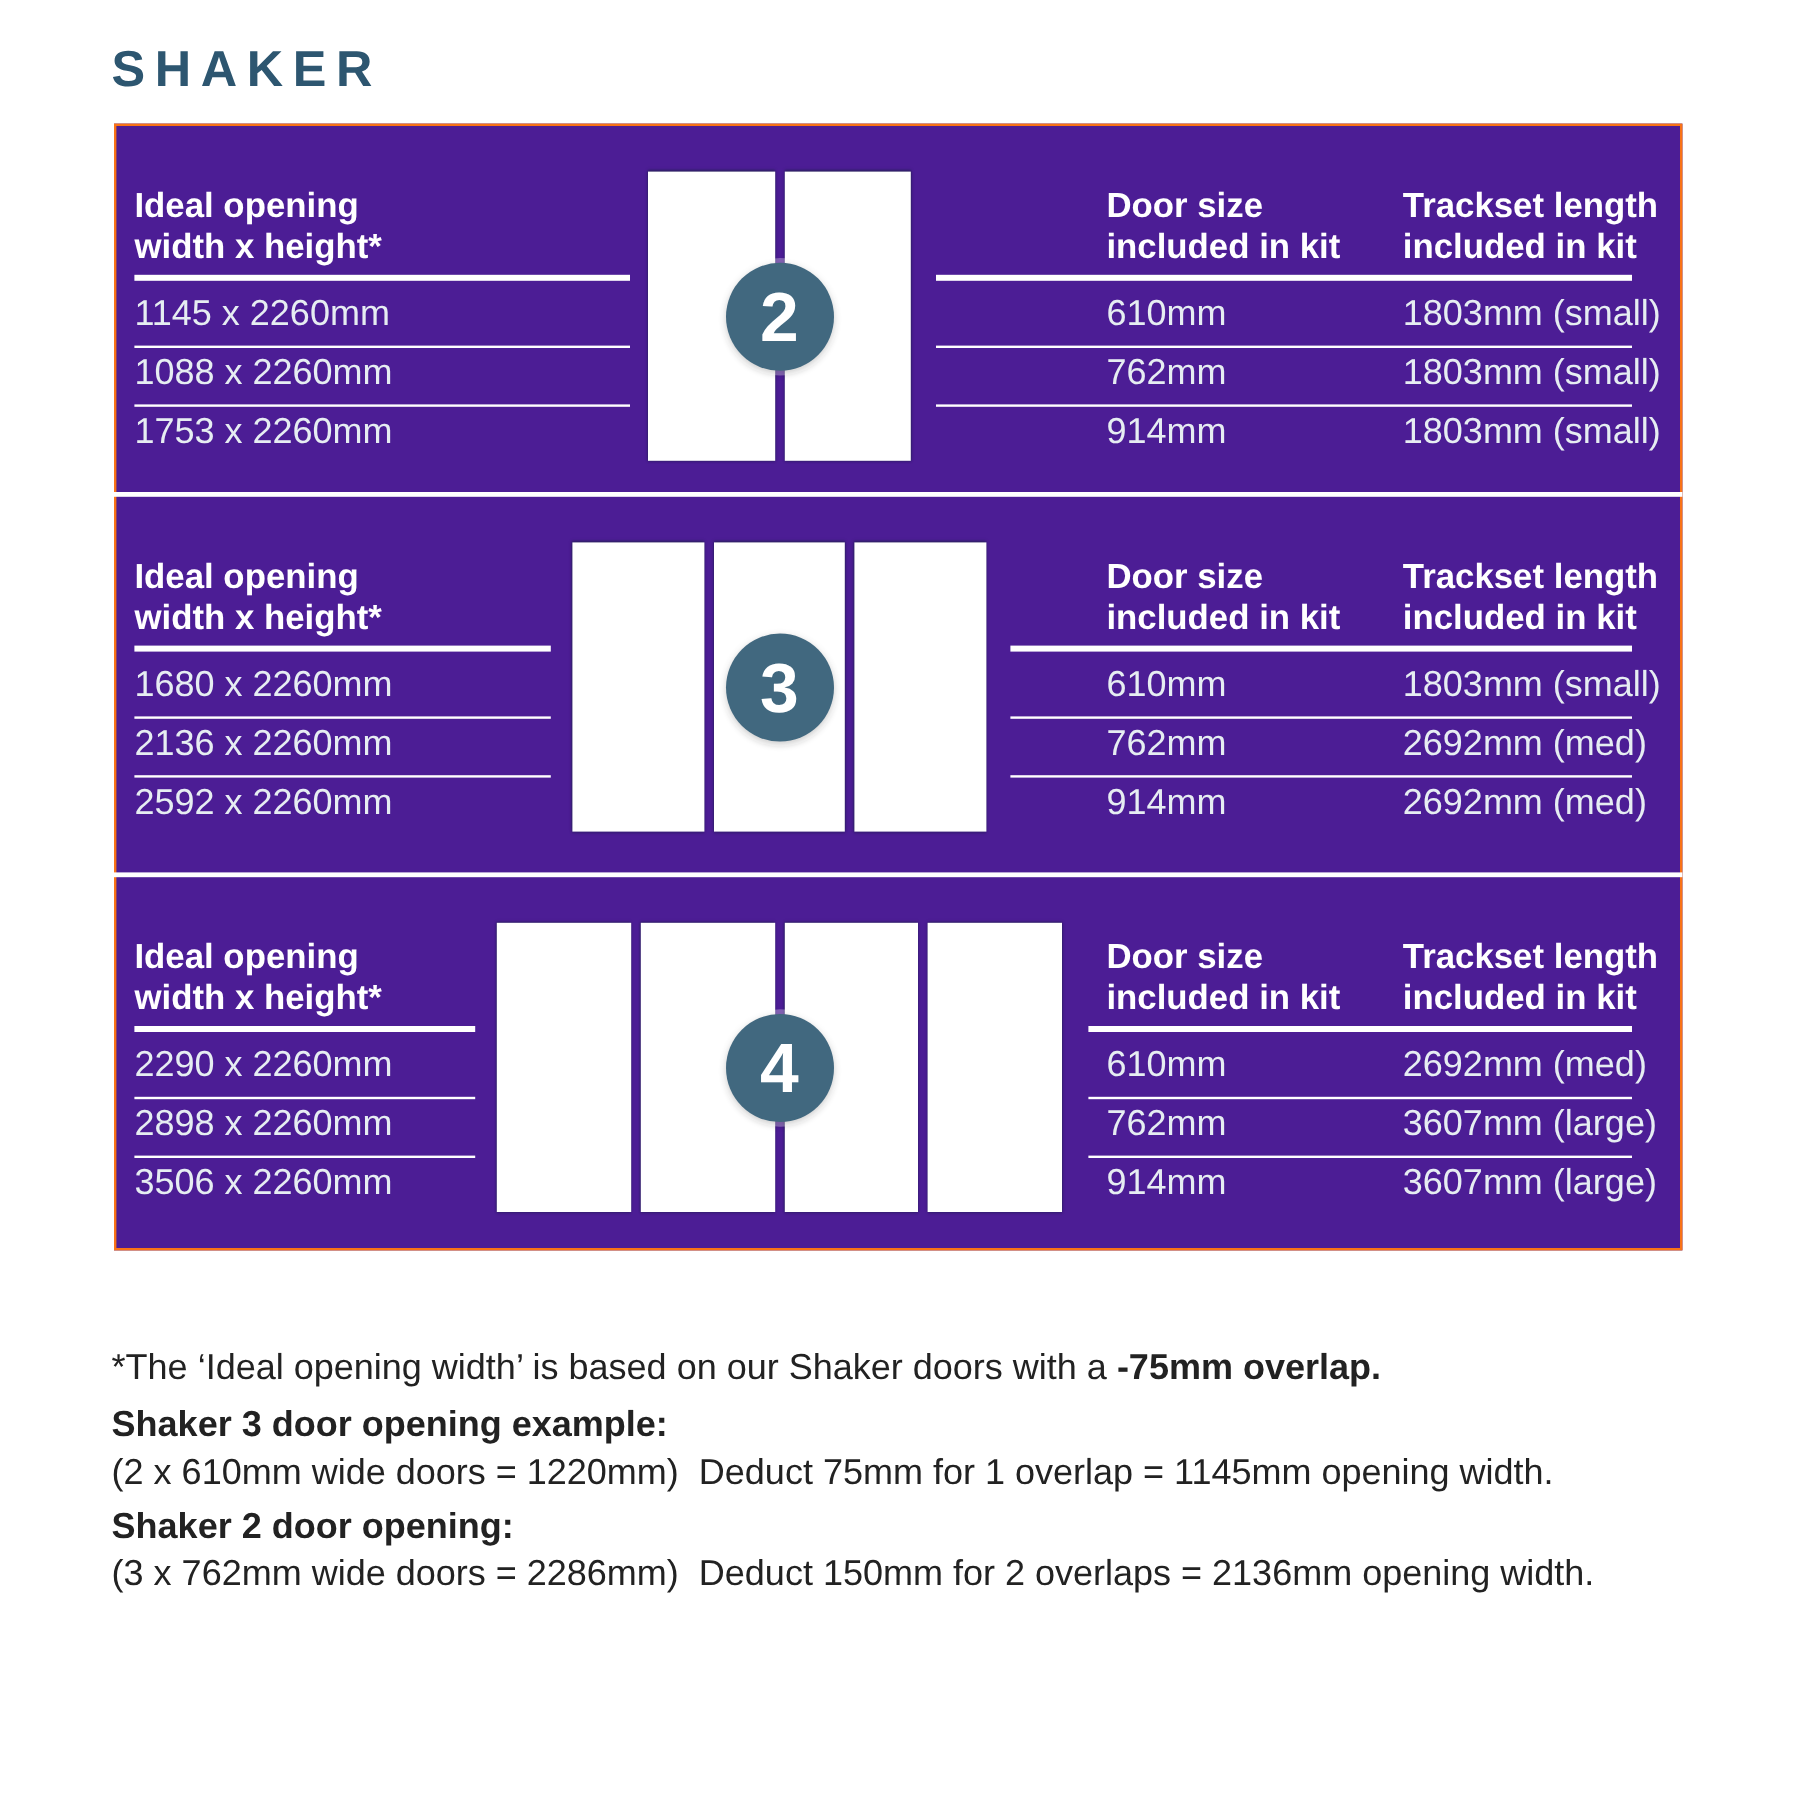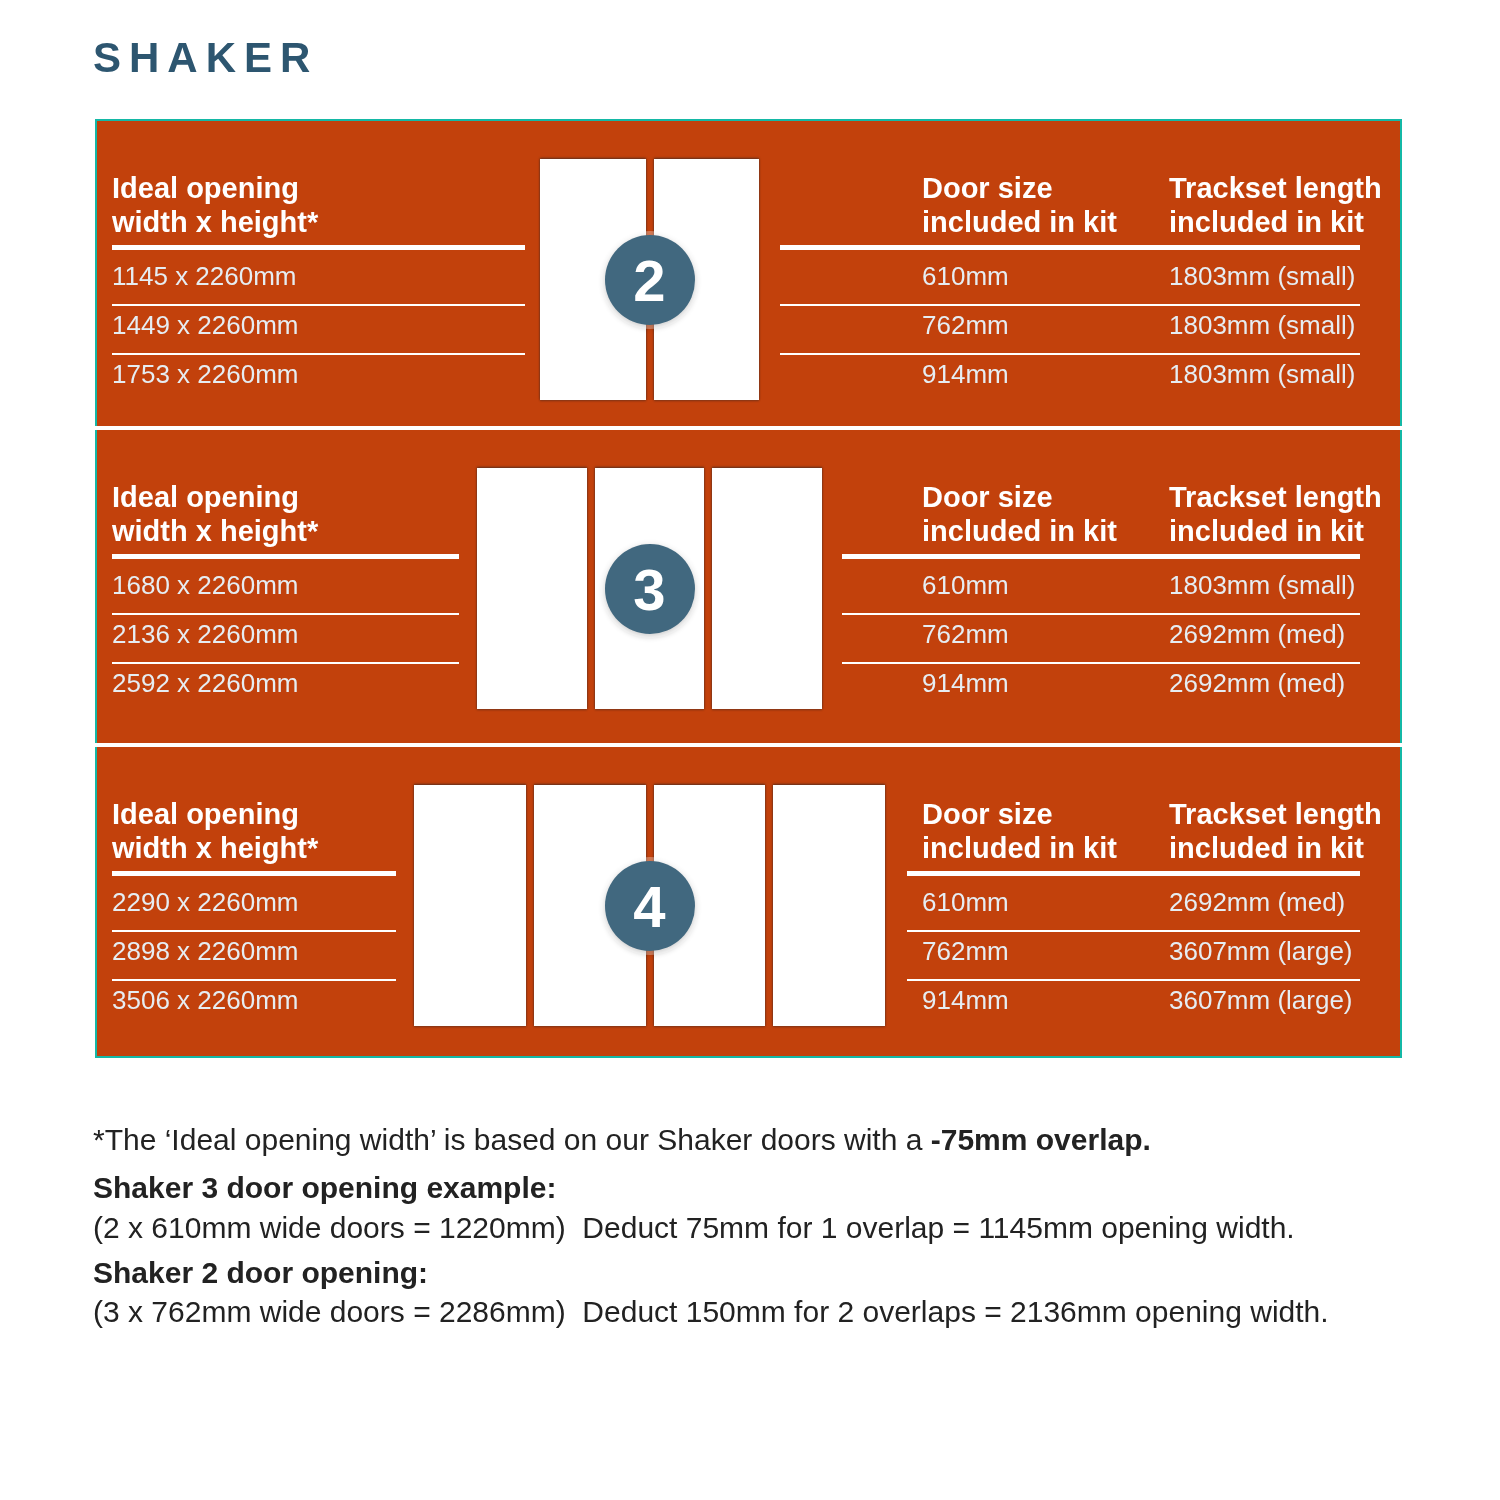--- a/index.html
+++ b/index.html
@@ -8,39 +8,39 @@
     font-family:"Liberation Sans", sans-serif;overflow:hidden;
   }
   
   .title{
     position:absolute;left:93px;top:34px;margin:0;
     font-size:42px;font-weight:bold;letter-spacing:8px;color:#2D5670;
   }
   
   .panel{
     position:absolute;left:95px;top:103px;width:1307px;height:939px;
-    background:#c2410c;border:2px solid #14b8a6;box-sizing:border-box;margin-top:16px;
+    background:#4c1d95;border:2px solid #f97316;box-sizing:border-box;
   }
   .panel-divider{position:absolute;left:-2px;width:1307px;height:4px;background:#ffffff;}
   .d1{top:305px}
   .d2{top:622px}
   .sec{position:absolute;left:0;width:100%;}
   .s1{top:0;height:305px}
   .s2{top:309px;height:313px}
   .s3{top:626px;height:309px}
   
   .lt-hdr{position:absolute;left:15px;top:50px;font-weight:bold;font-size:29px;line-height:34px;color:#ffffff;}
   .rule{background:#ffffff;position:absolute;height:5px;}
   .sep{background:#ffffff;position:absolute;height:2px;}
   .lt-rule{left:15px;top:124px;}
   .lt-sep{left:15px;}
   .s1 .lt-rule,.s1 .lt-sep{width:413px}
   .s2 .lt-rule,.s2 .lt-sep{width:347px}
   .s3 .lt-rule,.s3 .lt-sep{width:284px}
-  .trow{position:absolute;font-size:26px;color:#E6EDF2;white-space:nowrap;}
+  .trow{position:absolute;font-size:30px;color:#E6EDF2;white-space:nowrap;}
   .lt-row{left:15px;}
   .row1{top:140px}
   .row2{top:189px}
   .row3{top:238px}
   .sep1{top:183px}
   .sep2{top:232px}
   
   .doors{position:absolute;top:38px;height:241px;display:flex;gap:8px;}
   .s1 .doors{left:443px;width:219px}
   .s2 .doors{left:380px;width:345px}
@@ -81,21 +81,21 @@
   <div class="panel">
 
     <section class="sec s1">
       <div class="lt-hdr">
         <div>Ideal opening</div>
         <div>width x height*</div>
       </div>
       <div class="rule lt-rule"></div>
       <div class="trow lt-row row1">1145 x 2260mm</div>
       <div class="sep lt-sep sep1"></div>
-      <div class="trow lt-row row2">1449 x 2260mm</div>
+      <div class="trow lt-row row2">1088 x 2260mm</div>
       <div class="sep lt-sep sep2"></div>
       <div class="trow lt-row row3">1753 x 2260mm</div>
 
       <div class="doors">
         <div class="door"></div>
         <div class="door"></div>
         <div class="badge">2</div>
       </div>
 
       <div class="rt-hdr rt-c1">

